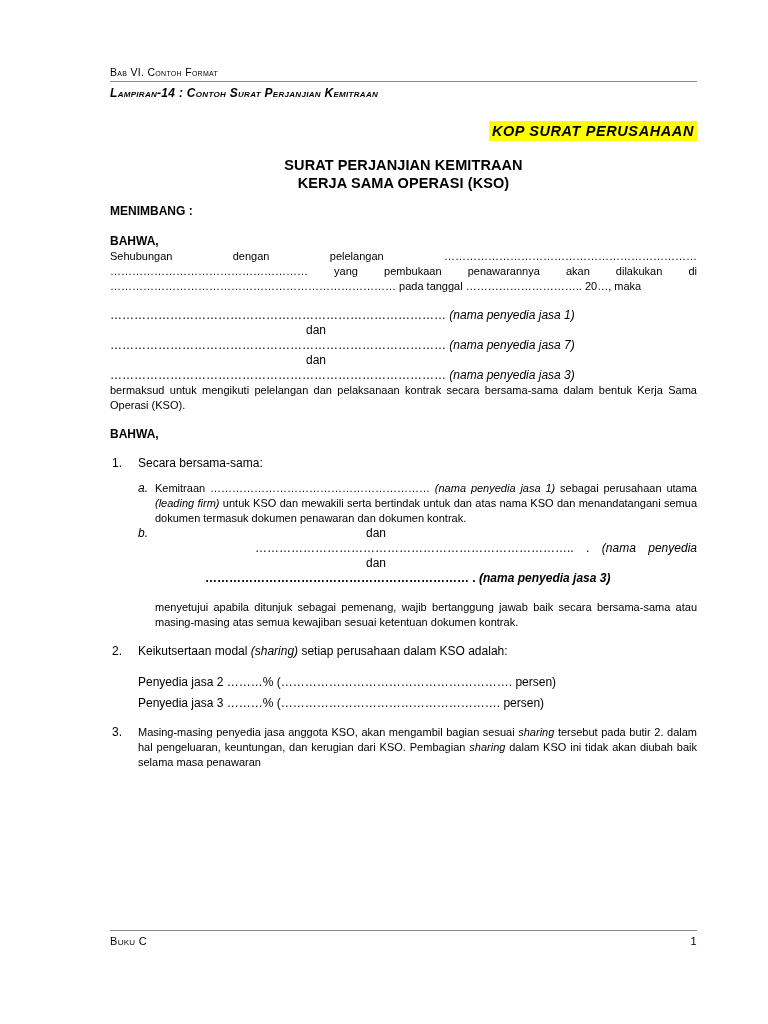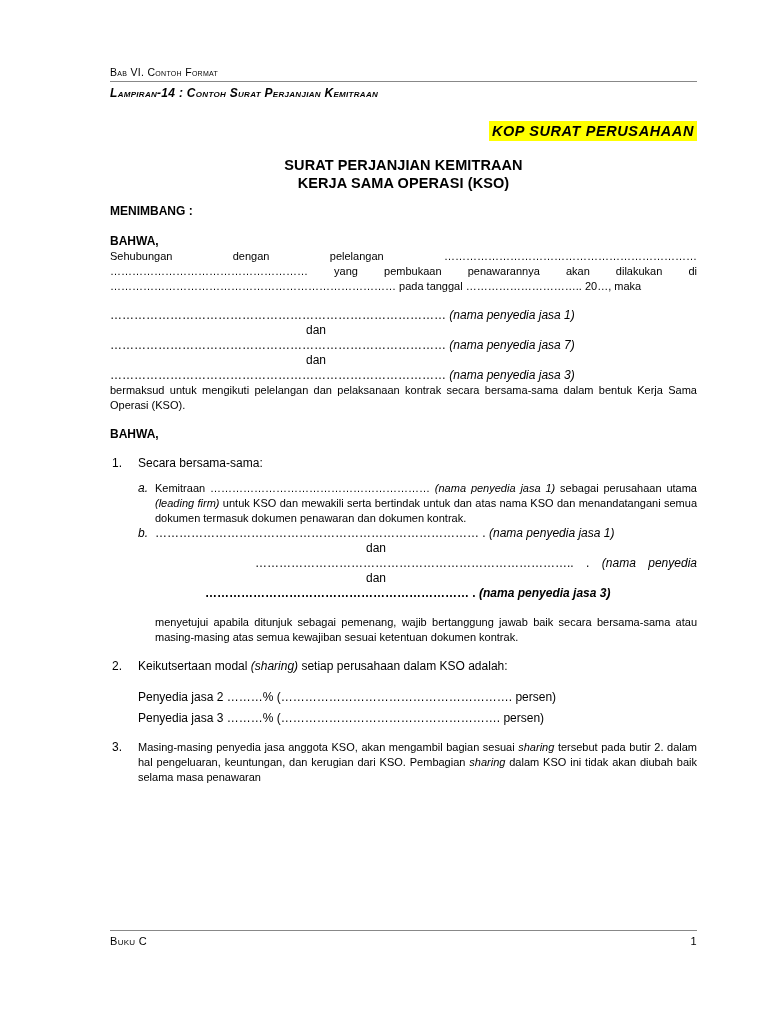--- a/index.html
+++ b/index.html
@@ -207,21 +207,20 @@
     <div class="gap10"></div>
 
     <div class="item2">
       <span class="ltr">a.</span>
       <p class="body lastjust"><span>Kemitraan …………………………………………………… </span><i class="lbl">(nama penyedia jasa 1)</i><span> sebagai perusahaan utama </span><i class="lbl">(leading firm)</i><span> untuk KSO dan mewakili serta bertindak untuk dan atas nama   KSO   dan menandatangani semua dokumen termasuk dokumen penawaran dan dokumen kontrak.</span></p>
     </div>
 
     <div class="item2">
       <span class="ltr">b.</span>
 
-      <div class="dotrow b-line-a"><span>……………………………………………………………………… .</span> <i class="lbl">(nama penyedia jasa 1)</i></div>
 
       <div class="dan-b">dan</div>
 
       <div class="dotrow b-line-b"><span>…………………………………………………………………….. .</span> <i class="lbl">(nama  penyedia</i></div>
 
       <div class="dan-b">dan</div>
 
       <div class="dotrow b-line-c"><span>………………………………………………………… .</span> <i class="lbl">(nama penyedia jasa 3)</i></div>
     </div>
 

